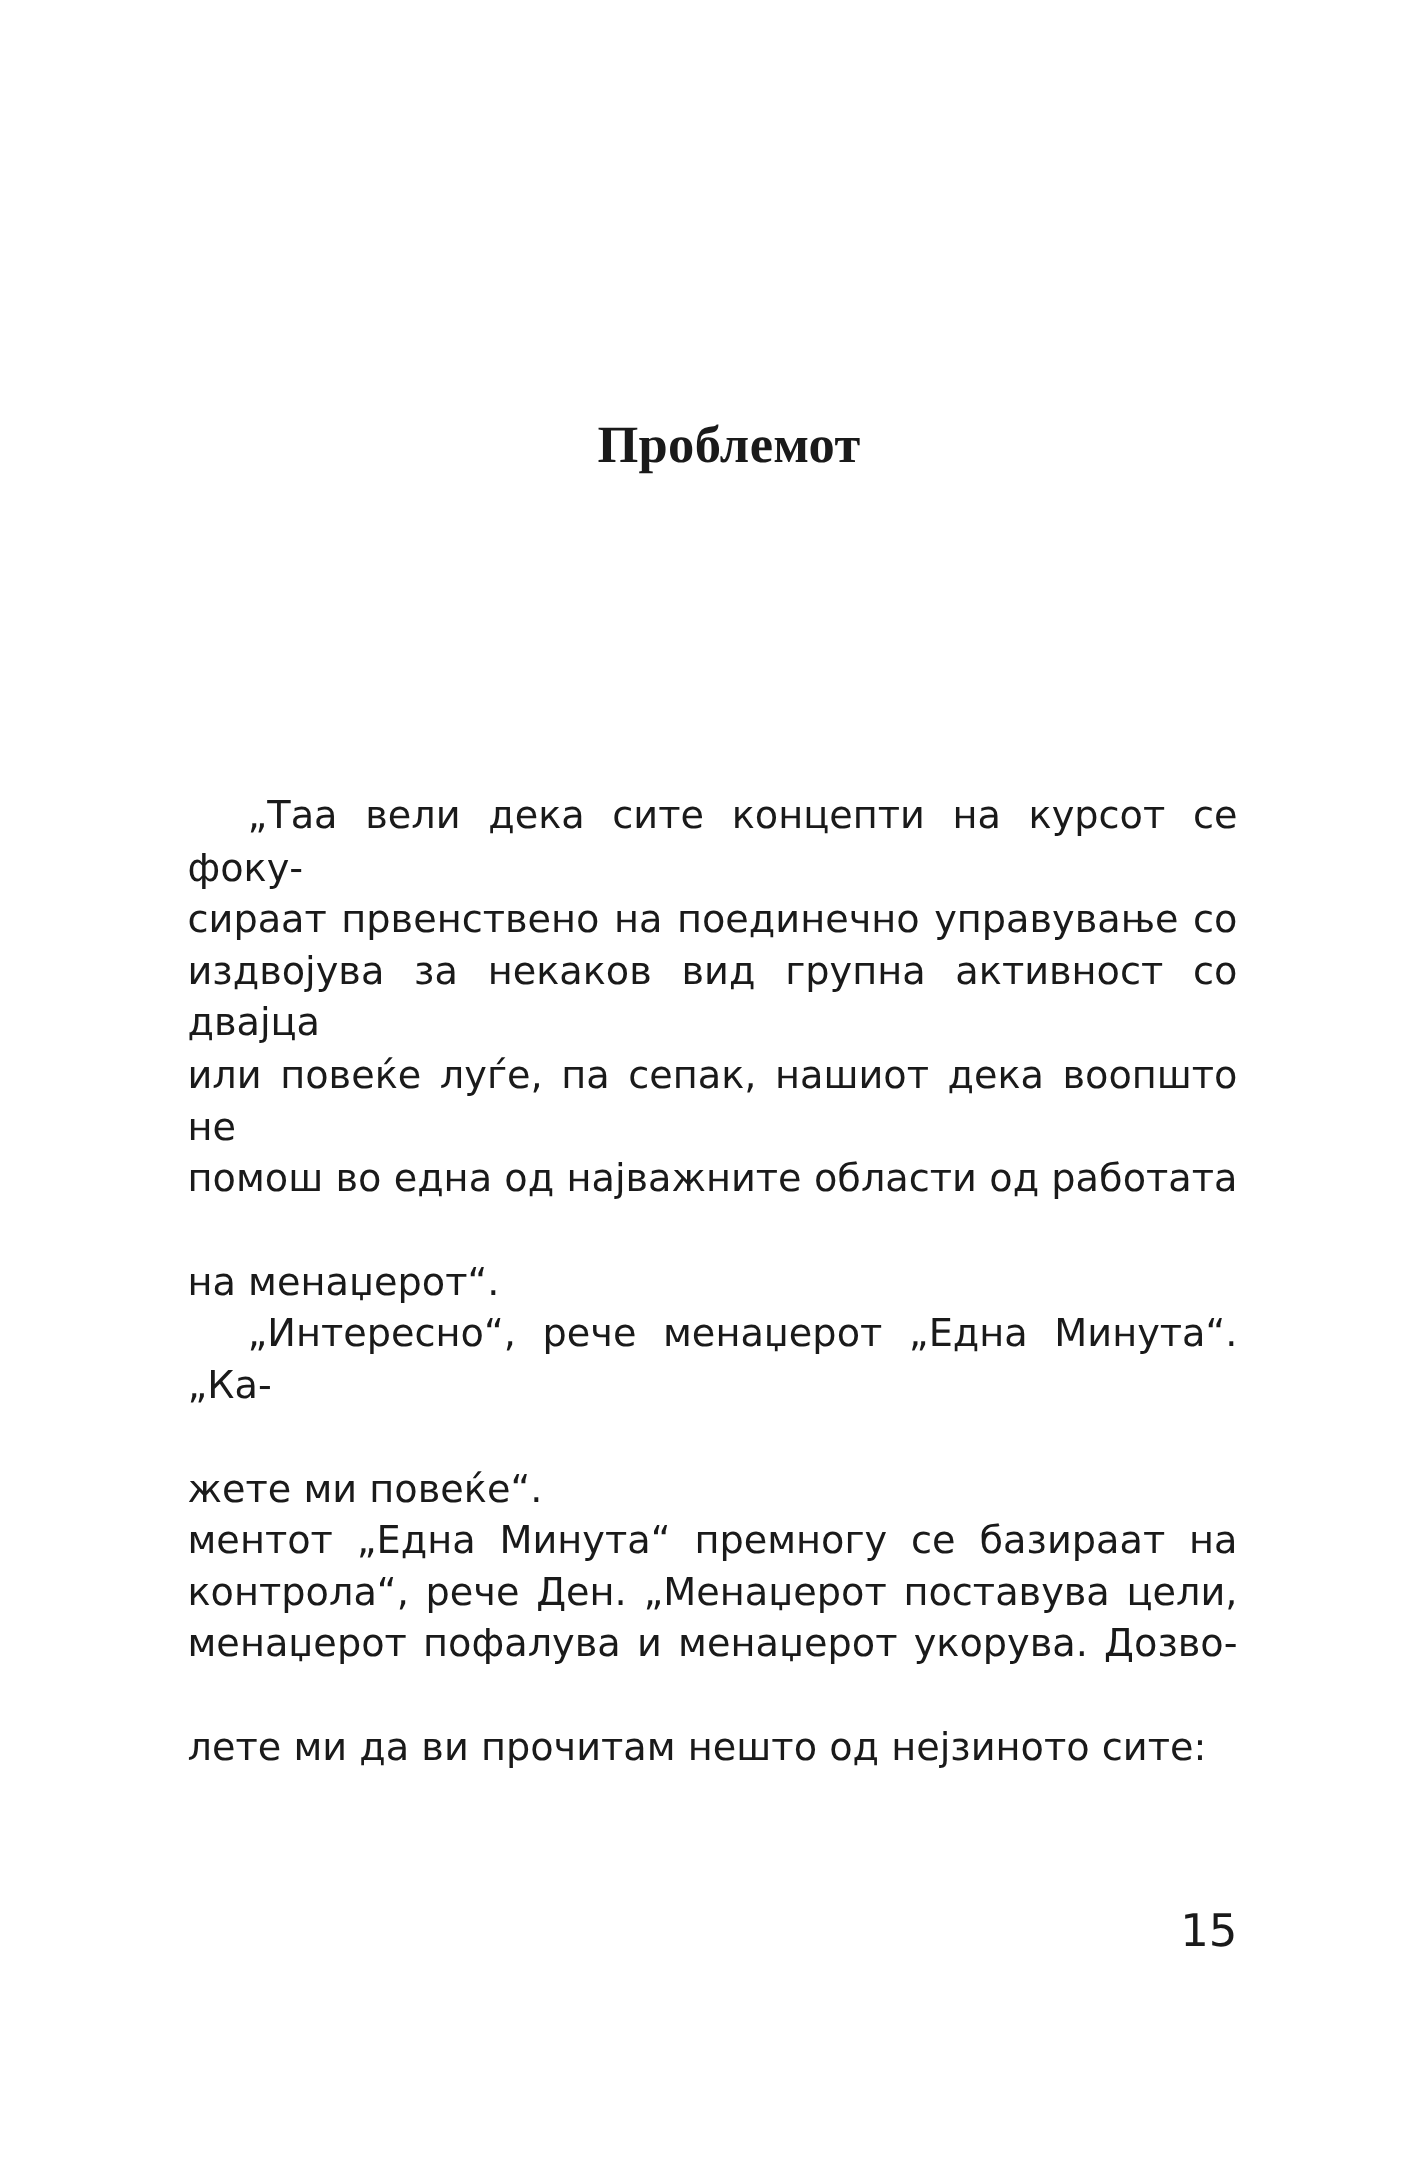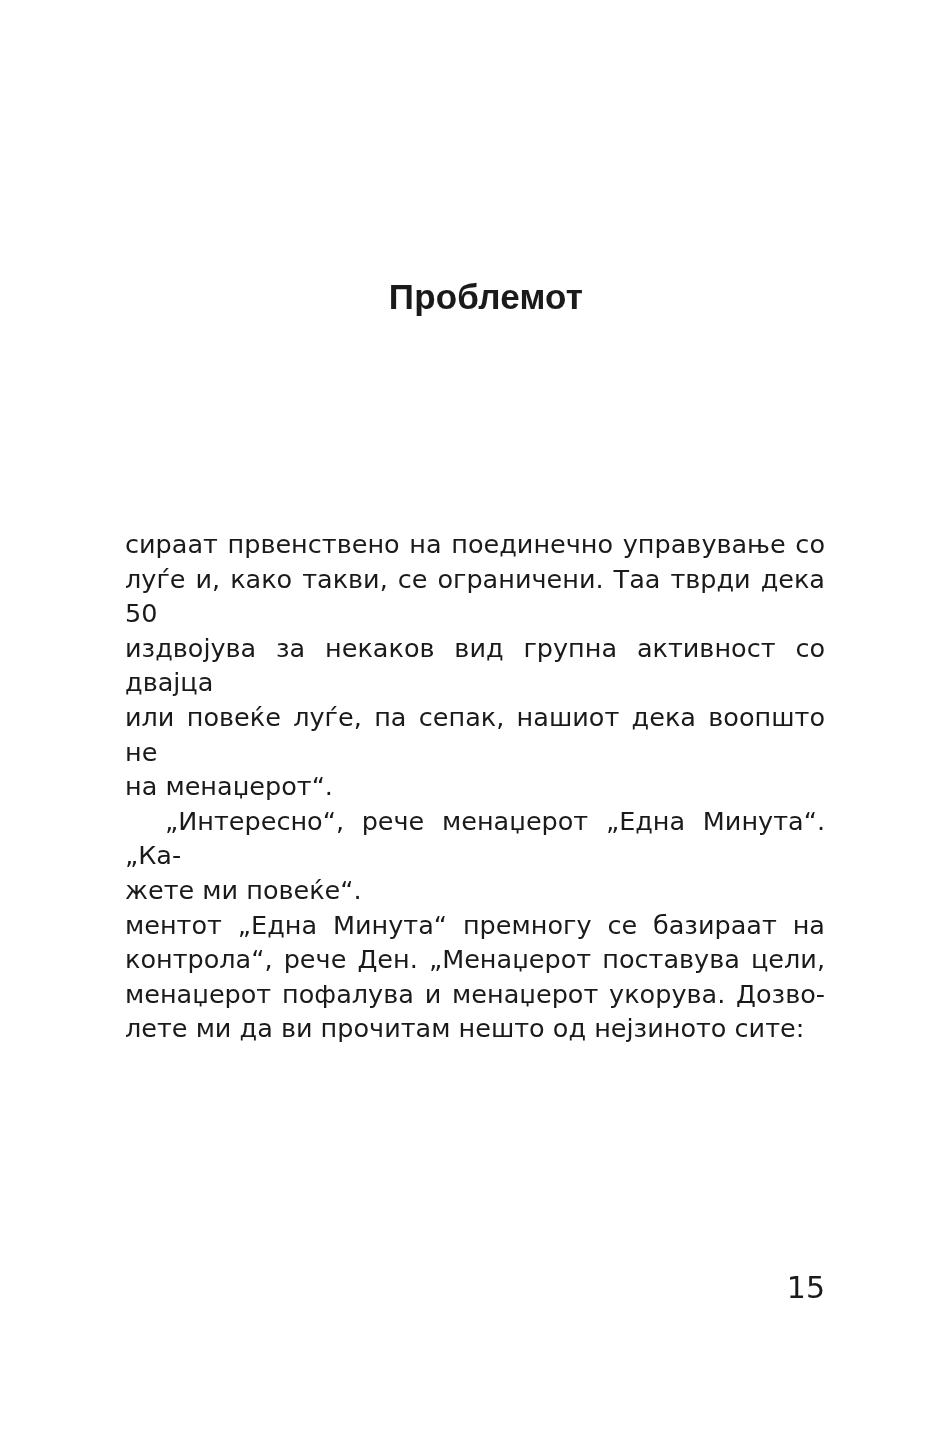--- a/index.html
+++ b/index.html
@@ -18,21 +18,21 @@
     overflow: hidden;
   }
 
   
   .chapter-title {
     position: absolute;
     left: 0;
     right: 0;
     top: 255px;
     text-align: center;
-    font-family: Liberation Sans, sans-serif;
+    font-family: Liberation Serif, serif;
     font-weight: bold;
     font-size: 35px;
     letter-spacing: 0.2px;
     color: #1a1a1a;
     line-height: 1.1;
     margin-left: 32px;
   }
 
   
   .body-block {
@@ -56,20 +56,21 @@
   
   .line.j {
     text-align: justify;
     text-align-last: justify;
     white-space: normal;
   }
   .line.last {
     text-align: left;
     text-align-last: left;
     white-space: pre;
+    margin-top: 34px;
   }
   .line.indent {
     text-indent: 40px;
   }
 
   
   .page-number {
     position: absolute;
     left: 125px;
     width: 700px;
@@ -83,24 +84,25 @@
 </head>
 <body>
 
 <div class="page">
 
   <h1 class="chapter-title">Проблемот</h1>
 
   <div class="body-block">
 
     <div class="paragraph">
+      <span class="line j indent">„Таа вели дека сите концепти на курсот се фоку-</span>
       <span class="line j">сираат првенствено на поединечно управување со</span>
-      <span class="line j">луѓе и, како такви, се ограничени. Таа тврди дека 50</span>
       <span class="line j">издвојува за некаков вид групна активност со двајца</span>
       <span class="line j">или повеќе луѓе, па сепак, нашиот дека воопшто не</span>
+      <span class="line j">помош во една од најважните области од работата</span>
       <span class="line last">на менаџерот“.</span>
     </div>
 
     <div class="paragraph">
       <span class="line j indent">„Интересно“, рече менаџерот „Една Минута“. „Ка-</span>
       <span class="line last">жете ми повеќе“.</span>
     </div>
 
     <div class="paragraph">
       <span class="line j">ментот „Една Минута“ премногу се базираат на</span>

